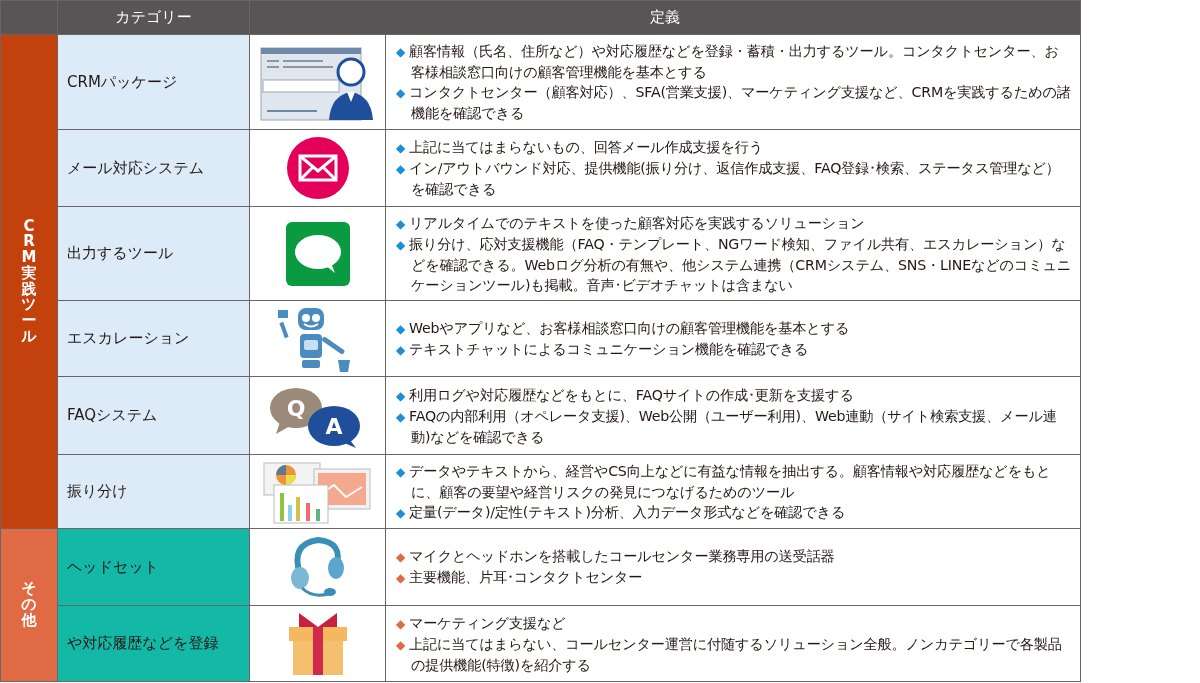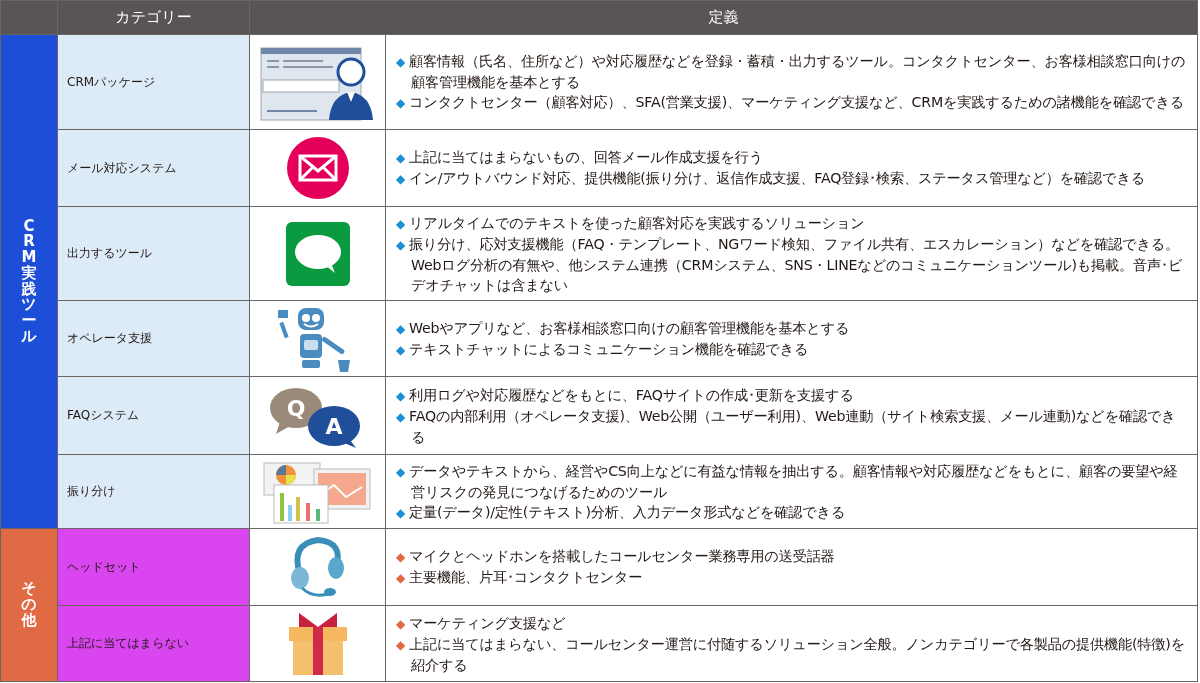--- a/index.html
+++ b/index.html
@@ -1,25 +1,25 @@
 <!DOCTYPE html>
 <html><head>
 <meta charset="utf-8">
 <style>
   html, body { margin:0; padding:0; background:#ffffff; }
   body { width:1200px; height:683px; overflow:hidden; font-family:"DejaVu Sans", sans-serif; color:#231815; }
-  table { border-collapse:collapse; position:absolute; left:0; top:0; width:1198px; table-layout:fixed; }
+  table { border-collapse:collapse; position:absolute; left:0; top:0; width:1081px; table-layout:fixed; }
   td, th { border:1.5px solid #6b6465; padding:0; }
   th { background:#595456; color:#ffffff; font-weight:normal; font-size:15px; height:33px; }
   .grp { color:#fff; font-weight:bold; font-size:15px; text-align:center; vertical-align:middle; line-height:1.05; }
-  .grp-crm { background:#1d4ed8; }
+  .grp-crm { background:#c2410c; }
   .grp-other { background:#e06a43; }
-  .cat { font-size:12px; padding-left:9px; }
+  .cat { font-size:15px; padding-left:9px; }
   .cat-crm { background:#dcebf7; }
-  .cat-other { background:#d946ef; }
+  .cat-other { background:#14b8a6; }
   .icon-cell { text-align:center; vertical-align:middle; background:#fff; }
   .def { font-size:14.2px; line-height:20px; padding:3px 8px 3px 10px; vertical-align:middle; background:#fff; letter-spacing:-0.2px; }
   .bullet { display:block; padding-left:15px; text-indent:-15px; }
   .dia { display:inline-block; width:13px; text-indent:0; font-size:12px; }
   .dia-crm { color:#1a8fd6; }
   .dia-other { color:#e06a43; }
   .vtxt { display:inline-block; width:16px; word-break:break-all; }
   svg { display:inline-block; vertical-align:middle; }
 </style>
 </head>
@@ -89,21 +89,21 @@
           <path d="M40 44 L50 52 L46 42 Z" fill="#fff"></path>
         </svg>
       </td>
       <td class="def">
         <span class="bullet"><span class="dia dia-crm">◆</span><span>リアルタイムでのテキストを使った顧客対応を実践するソリューション</span></span>
         <span class="bullet"><span class="dia dia-crm">◆</span><span>振り分け、応対支援機能（FAQ・テンプレート、NGワード検知、ファイル共有、エスカレーション）などを確認できる。Webログ分析の有無や、他システム連携（CRMシステム、SNS・LINEなどのコミュニケーションツール)も掲載。音声･ビデオチャットは含まない</span></span>
       </td>
     </tr>
 
     <tr style="height:76px">
-      <td class="cat cat-crm">オペレータ支援</td>
+      <td class="cat cat-crm">エスカレーション</td>
       <td class="icon-cell">
         <svg width="84" height="70" viewBox="0 0 84 70">
           <g fill="#4a8cc0">
             <rect x="22" y="4" width="26" height="22" rx="8"></rect>
             <rect x="24" y="30" width="22" height="24" rx="4"></rect>
             <rect x="26" y="56" width="18" height="8" rx="2"></rect>
             <rect x="6" y="18" width="4" height="16" transform="rotate(-20 8 26)"></rect>
             <path d="M2 6 L12 6 L12 14 L2 14 Z"></path>
             <rect x="48" y="32" width="26" height="5" rx="2" transform="rotate(35 48 32)"></rect>
             <path d="M62 56 L74 56 L72 68 L64 68 Z"></path>
@@ -175,21 +175,21 @@
           <ellipse cx="44" cy="58" rx="6" ry="4" fill="#3a8fb8"></ellipse>
         </svg>
       </td>
       <td class="def">
         <span class="bullet"><span class="dia dia-other">◆</span><span>マイクとヘッドホンを搭載したコールセンター業務専用の送受話器</span></span>
         <span class="bullet"><span class="dia dia-other">◆</span><span>主要機能、片耳･コンタクトセンター</span></span>
       </td>
     </tr>
 
     <tr style="height:76px">
-      <td class="cat cat-other">上記に当てはまらない</td>
+      <td class="cat cat-other">や対応履歴などを登録</td>
       <td class="icon-cell">
         <svg width="62" height="66" viewBox="0 0 62 66">
           <path d="M31 16 L12 2 L12 18 Z" fill="#c8203f"></path>
           <path d="M31 16 L50 2 L50 18 Z" fill="#c8203f"></path>
           <rect x="2" y="16" width="58" height="14" fill="#f5b860"></rect>
           <rect x="6" y="30" width="50" height="34" fill="#f5c06e"></rect>
           <rect x="26" y="16" width="10" height="48" fill="#d0294a"></rect>
         </svg>
       </td>
       <td class="def">

